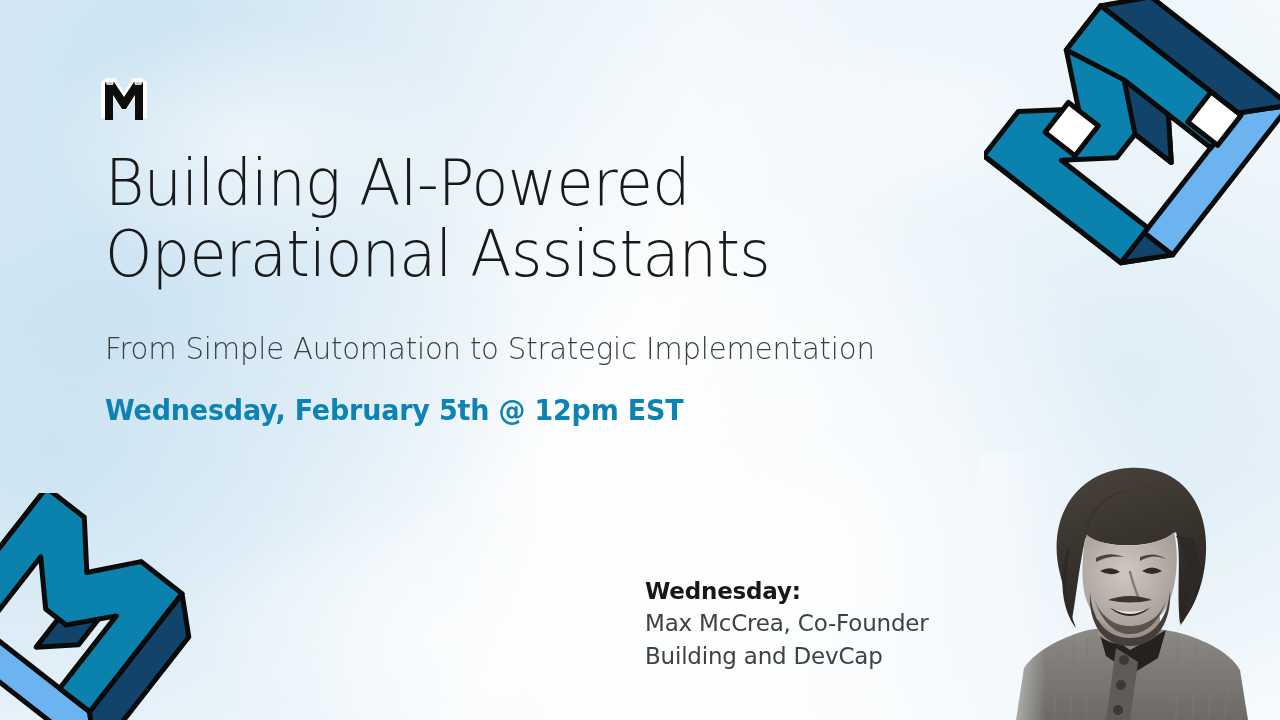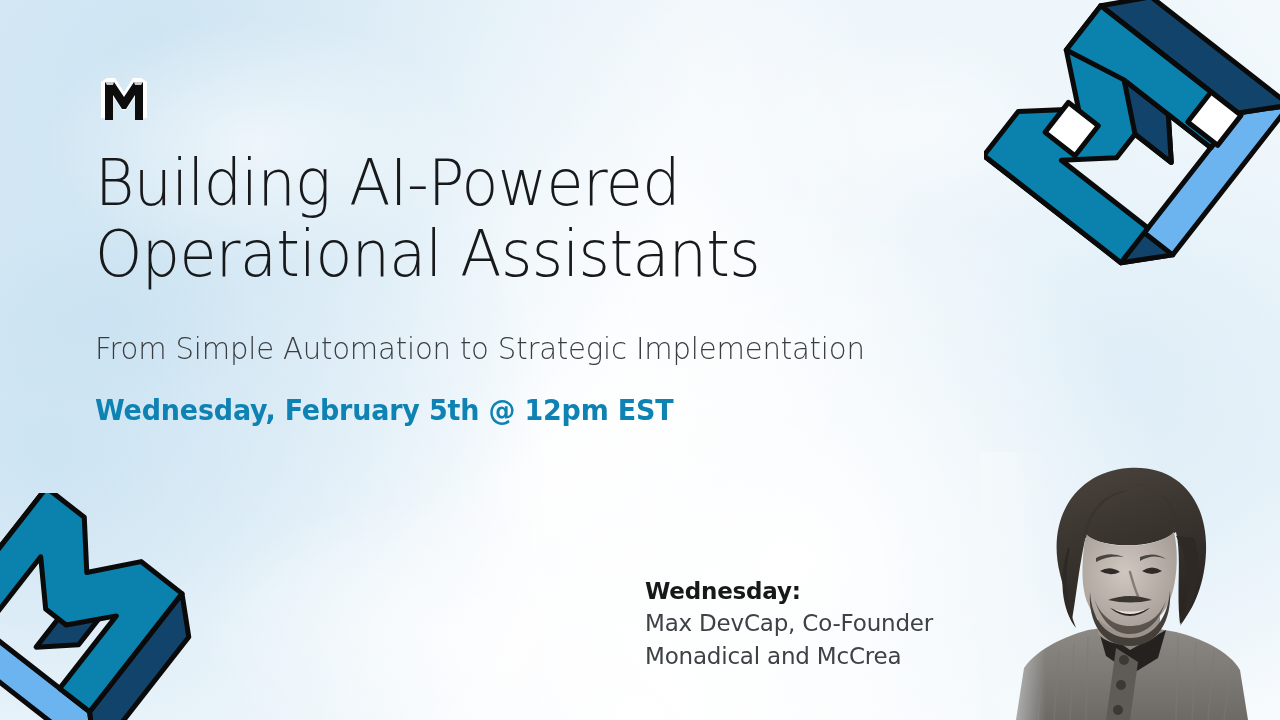--- a/index.html
+++ b/index.html
@@ -43,21 +43,21 @@
   }
   #brand-mark svg { width:100%; height:100%; display:block; }
 
   
   .deco { position:absolute; z-index:1; }
   #deco-tr { right:-34px; top:-44px; width:330px; height:380px; }
   #deco-bl { left:-60px; bottom:-48px; width:260px; height:275px; }
   .deco svg { width:100%; height:100%; display:block; }
 
   
-  #content { position:absolute; left:95px; top:148px; z-index:5; width:900px; }
+  #content { position:absolute; left:105px; top:148px; z-index:5; width:900px; }
 
   #title {
     font-family:"DejaVu Sans", sans-serif;
     font-weight:300;
     font-size:64px;
     line-height:1.11;
     letter-spacing:-0.6px;
     color:#18191b;
     font-stretch:condensed;
     transform:scaleX(.94);
@@ -183,22 +183,22 @@
 
   <div id="content">
     <h1 id="title">Building AI-Powered
 Operational Assistants</h1>
     <p id="subtitle">From Simple Automation to Strategic Implementation</p>
     <p id="event-date">Wednesday, February 5th @ 12pm EST</p>
   </div>
 
   <div id="presenter">
     <div id="presenter-label">Wednesday:</div>
-    <div class="presenter-line">Max DevCap, Co-Founder</div>
-    <div class="presenter-line">Monadical and McCrea</div>
+    <div class="presenter-line">Max McCrea, Co-Founder</div>
+    <div class="presenter-line">Building and DevCap</div>
   </div>
 
   <div id="presenter-photo">
     <svg viewBox="0 0 300 268" xmlns="http://www.w3.org/2000/svg">
       <defs>
         <linearGradient id="shirtG" x1="0" y1="0" x2="0" y2="1">
           <stop offset="0%" stop-color="#8e8b86"></stop>
           <stop offset="100%" stop-color="#6d6a66"></stop>
         </linearGradient>
         <linearGradient id="hairG" x1="0" y1="0" x2="0.3" y2="1">

